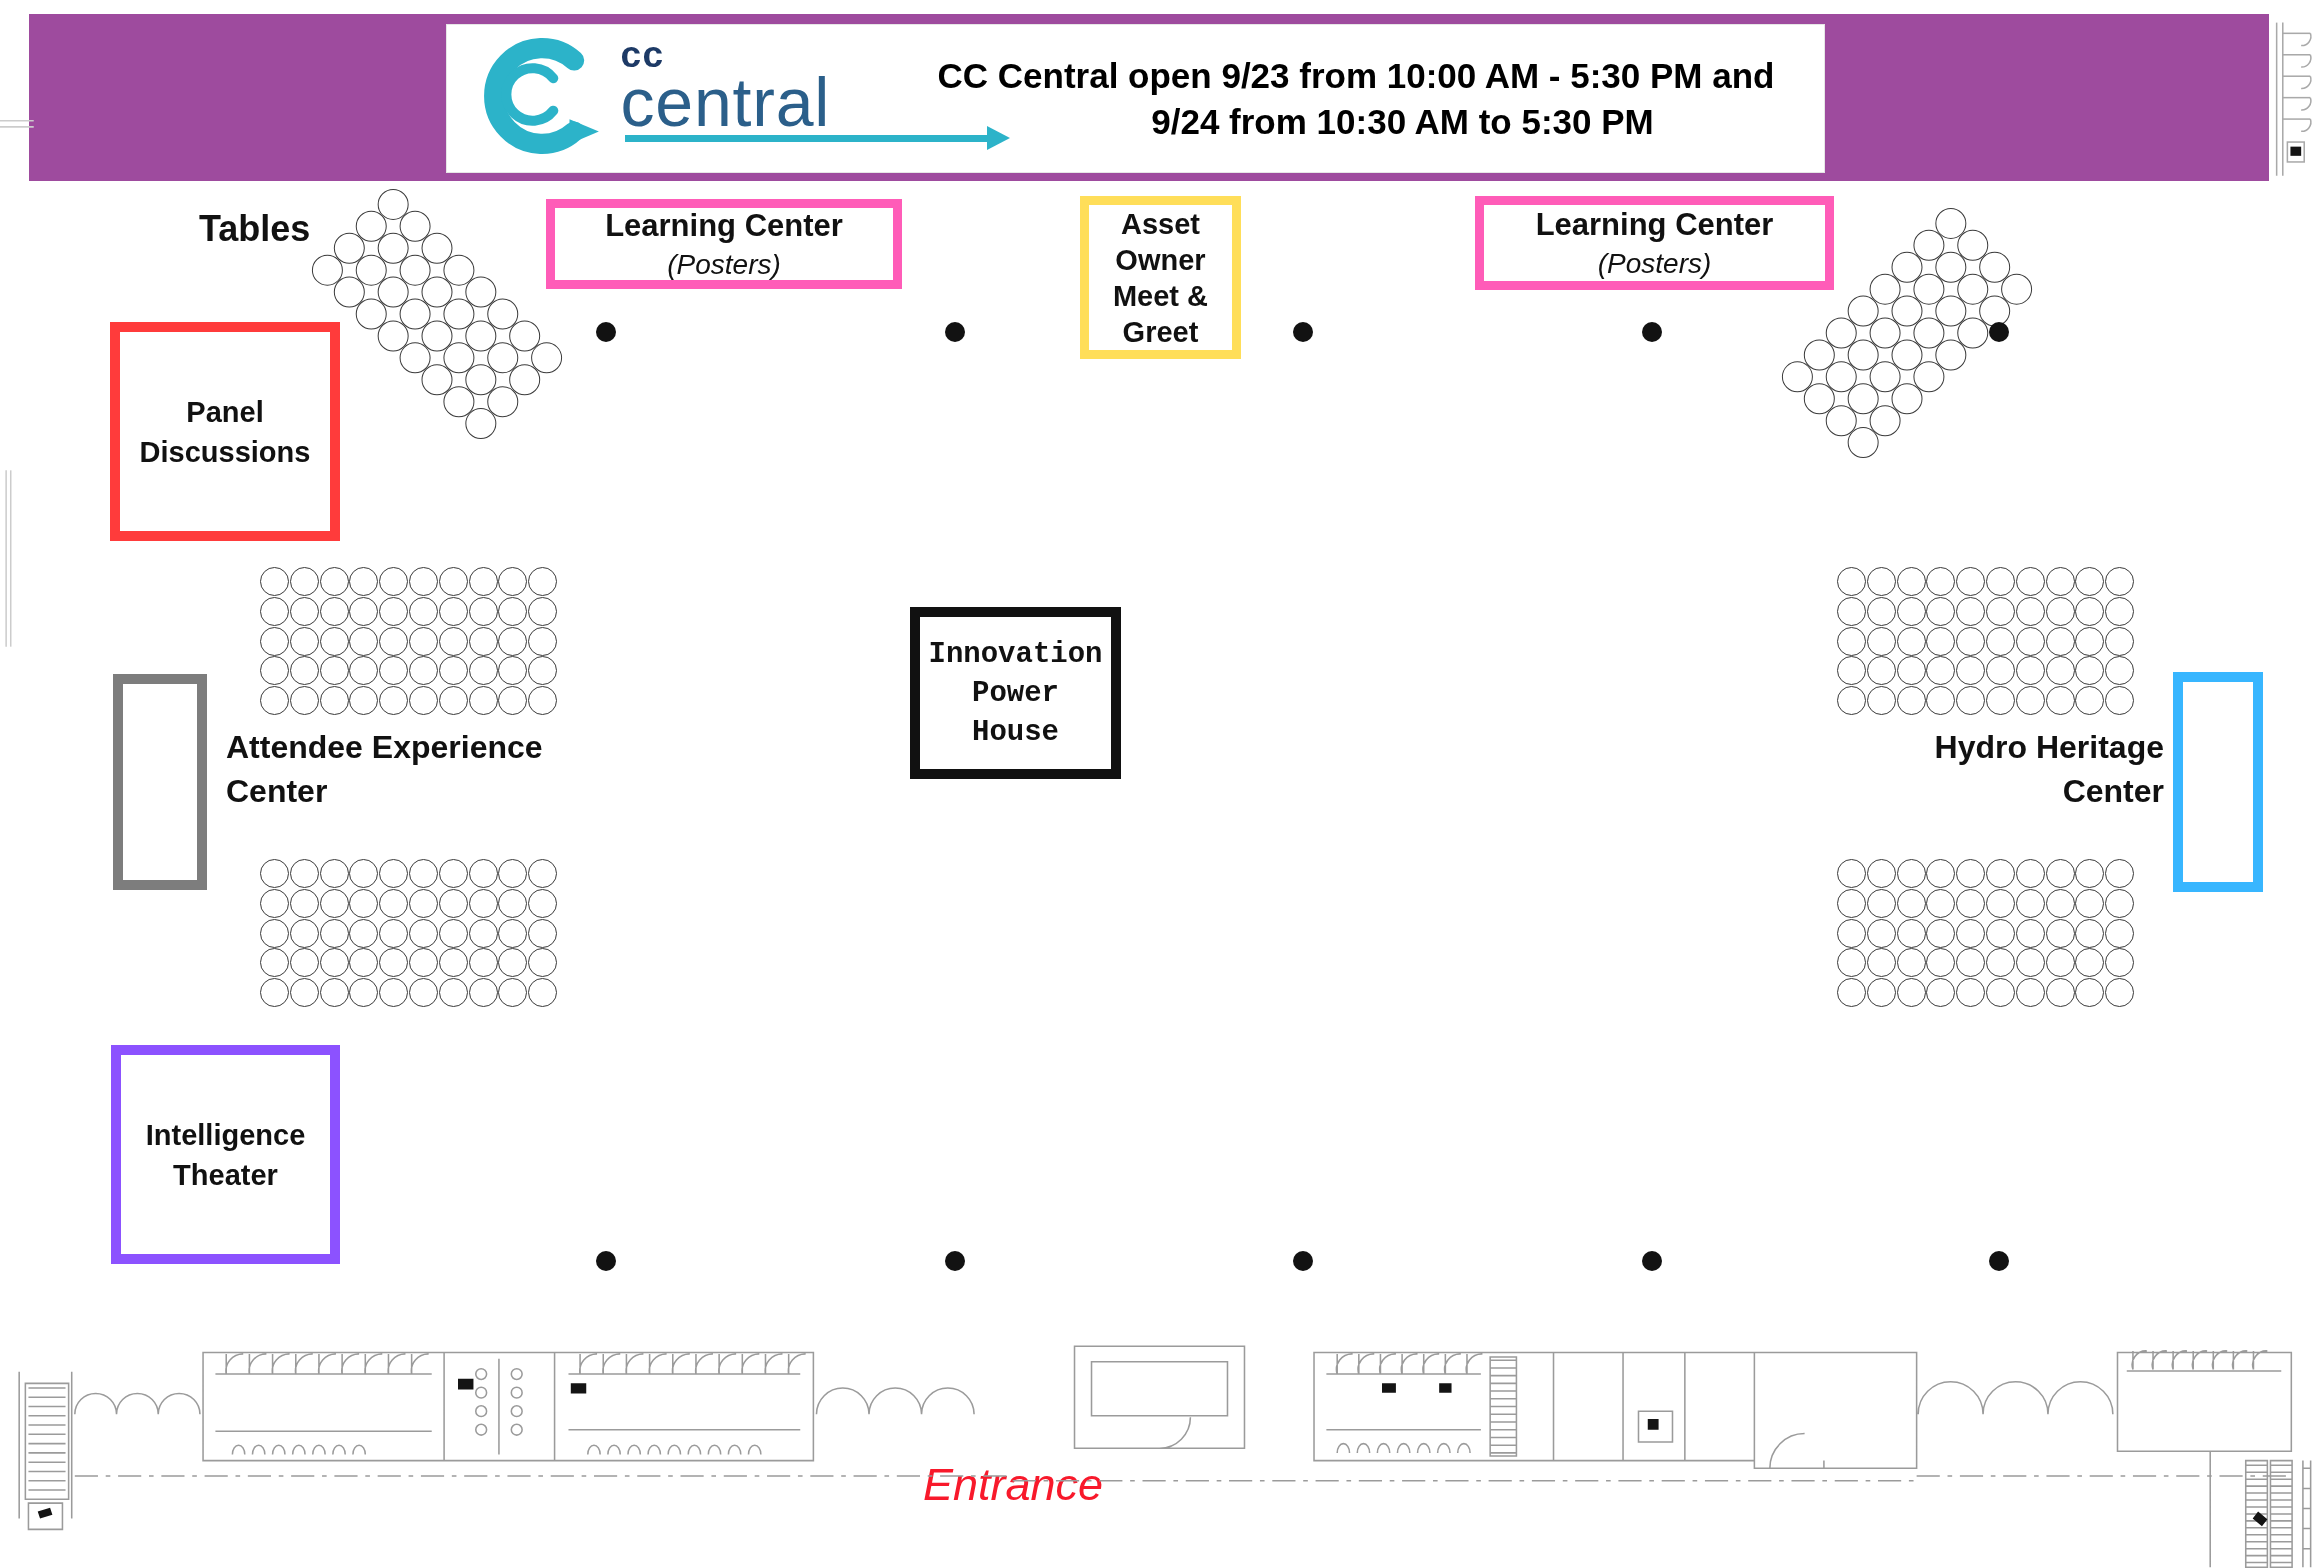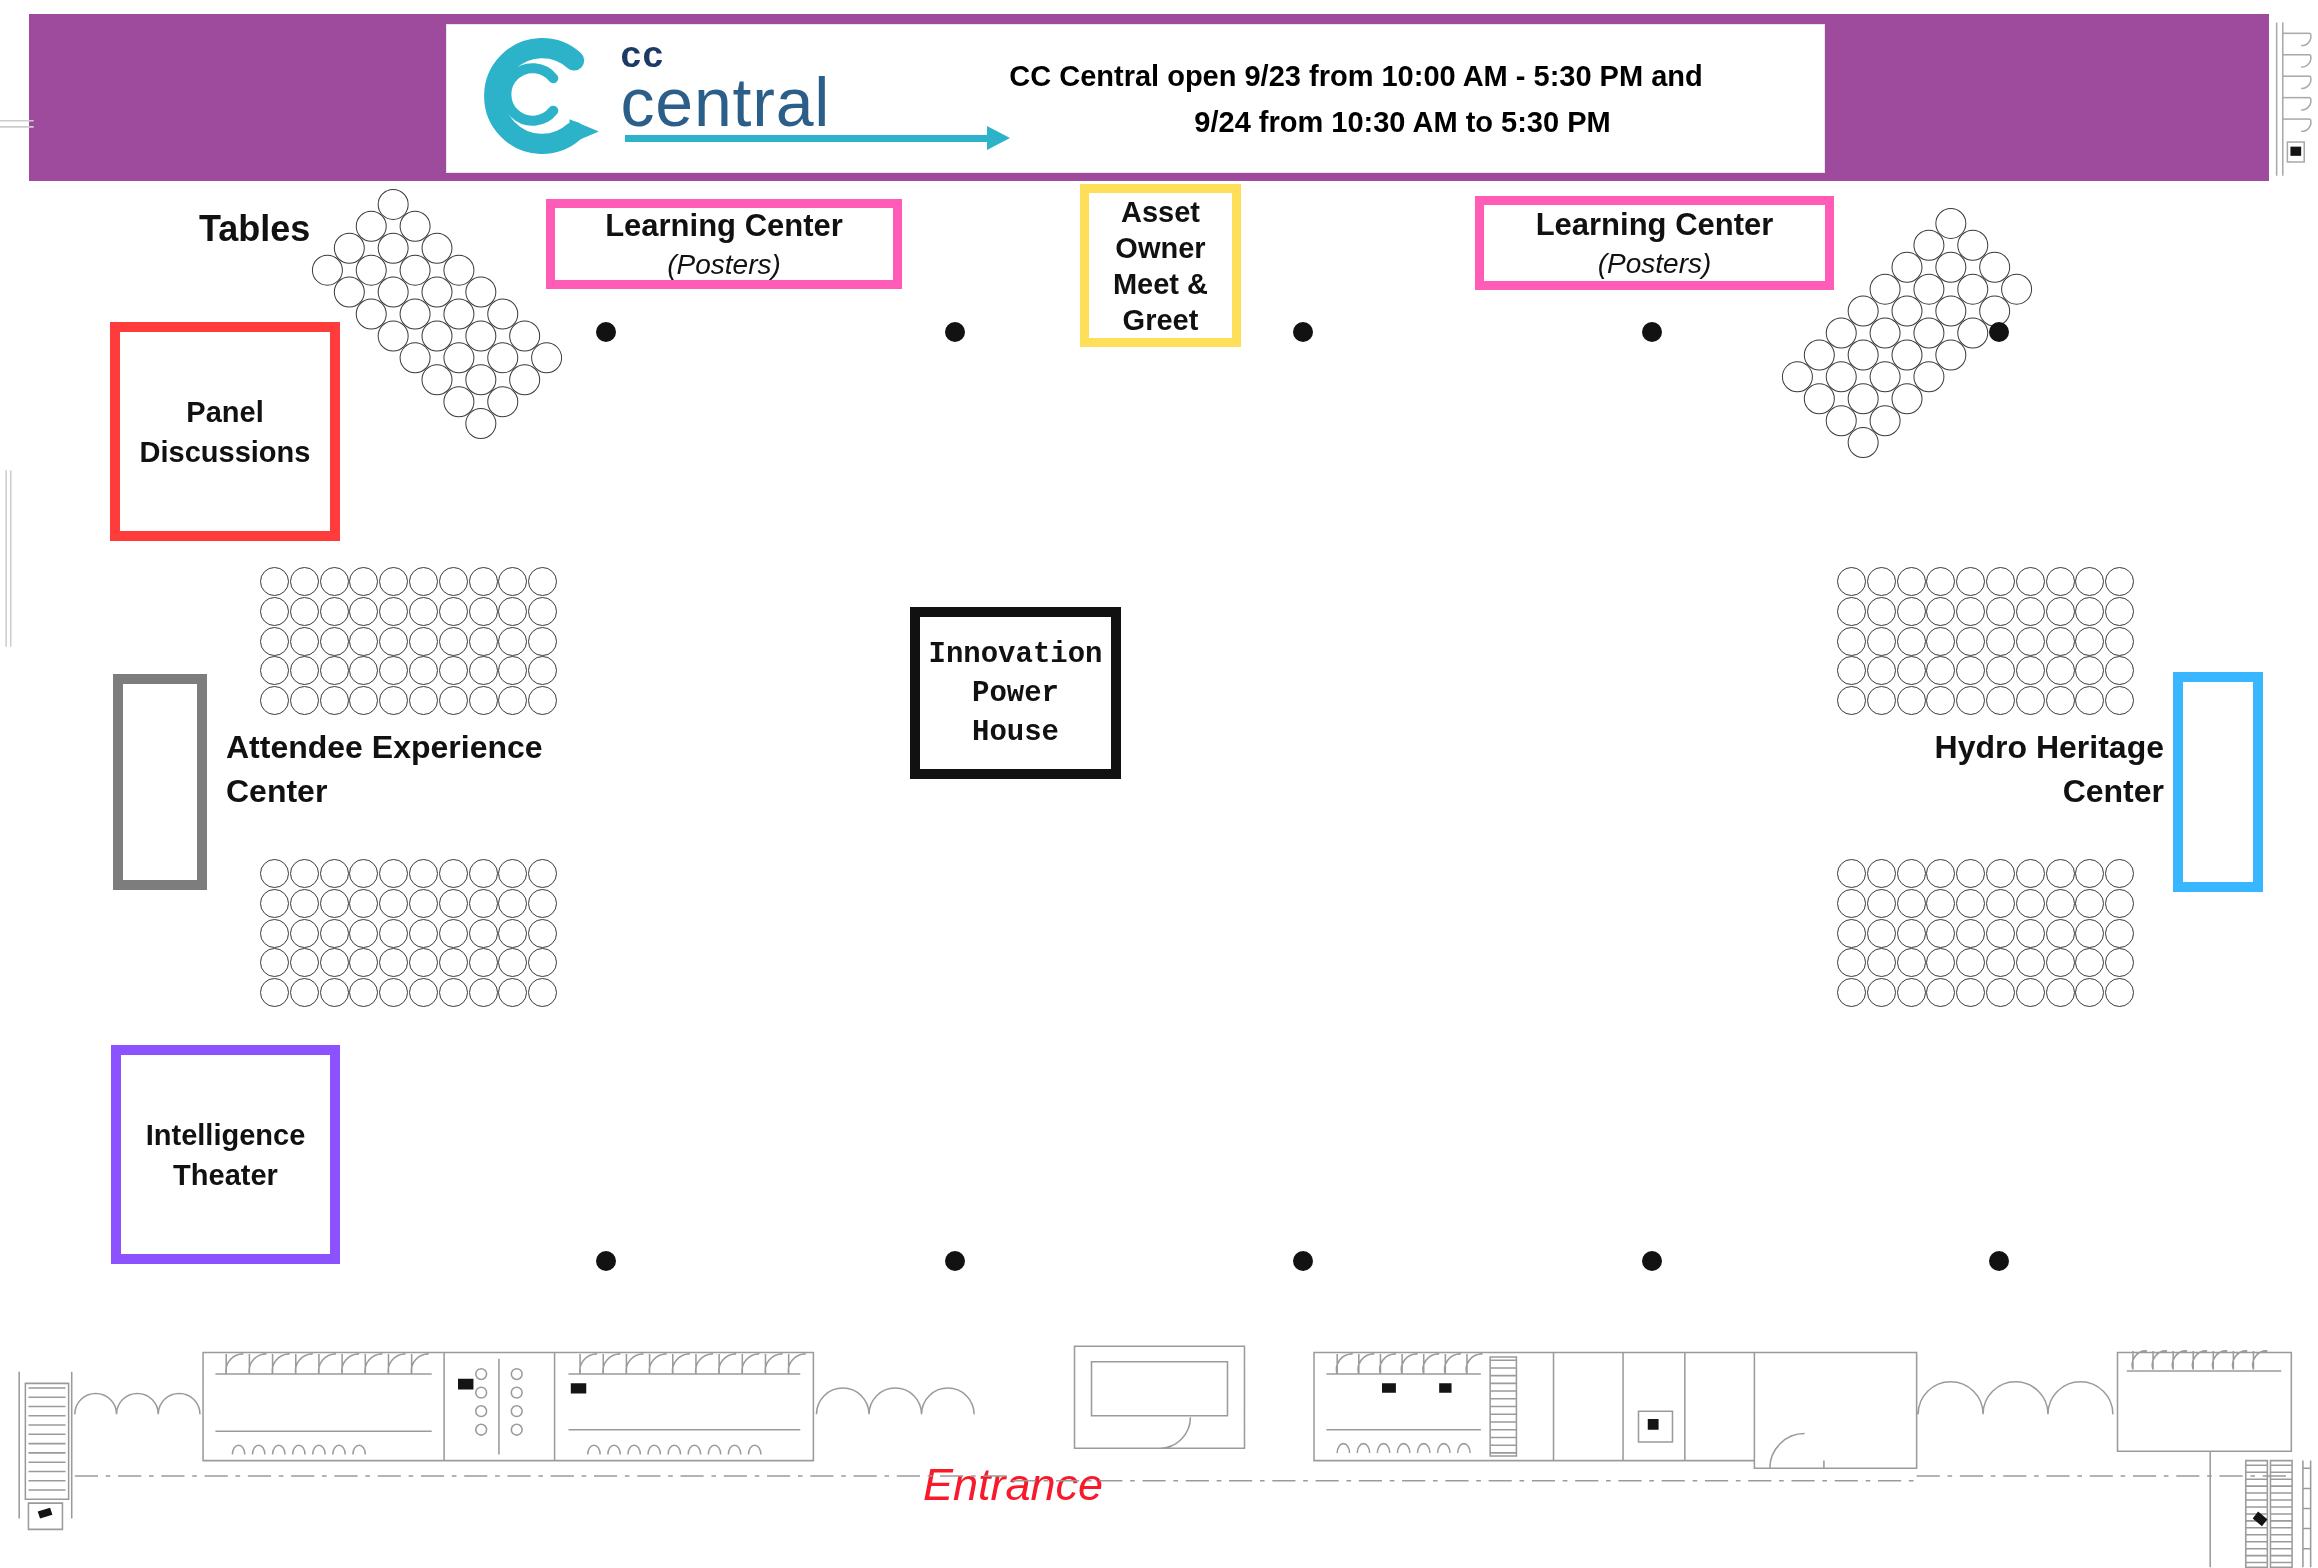--- a/index.html
+++ b/index.html
@@ -10,21 +10,21 @@
   .banner{position:absolute;left:29px;top:14px;width:2240px;height:167px;}
   .board{position:absolute;left:417px;top:10px;width:1377px;height:147px;background:#fff;
          border:1.5px solid #e6e6e6;display:flex;align-items:center;}
   .logo{position:relative;width:464px;height:141px;display:flex;align-items:flex-start;padding-left:10.8px;box-sizing:border-box;}
   .logo-text{position:relative;margin-left:7.7px;margin-top:7.7px;line-height:1;}
   .logo-cc{font-size:37px;font-weight:bold;color:#1d3a66;letter-spacing:1.5px;}
   .logo-central{font-size:68px;color:#2b5f8a;letter-spacing:0.8px;margin-top:-4.6px;}
   .logo-underline{position:absolute;left:4.6px;top:99px;width:363px;height:7.7px;background:#2cb3c9;}
   .logo-underline:after{content:"";position:absolute;right:-21.6px;top:-8.5px;border-left:23px solid #2cb3c9;
         border-top:12.4px solid transparent;border-bottom:12.4px solid transparent;}
-  .hours{flex:1;text-align:center;font-weight:bold;font-size:29px;line-height:46px;color:#000;padding-right:23px;}
+  .hours{flex:1;text-align:center;font-weight:bold;font-size:35px;line-height:46px;color:#000;padding-right:23px;}
   .hours .l2{margin-left:93px;}
   
   .area{position:absolute;background:#fff;display:flex;flex-direction:column;align-items:center;
         justify-content:center;text-align:center;box-sizing:border-box;}
   .area .lbl{font-weight:bold;font-size:29px;line-height:40px;color:#111;}
   .area .sub{font-style:italic;font-size:28px;line-height:34px;color:#111;margin-top:1.5px;}
   .sidebox{position:absolute;background:#fff;box-sizing:border-box;}
   .maplabel{position:absolute;font-weight:bold;font-size:34px;line-height:44px;color:#111;}
   
   .grid-circles{position:absolute;display:grid;grid-gap:0.8px;}
@@ -97,21 +97,21 @@
 Center</div>
   <div class="maplabel pre" style="left:1832px;top:725px;font-size:32px;width:332px;text-align:right">Hydro Heritage
 Center</div>
   <div class="entrance" style="color: rgb(248, 25, 43); font-style: italic;">Entrance</div>
 
   <div class="area" style="left: 546px; top: 199px; width: 356px; height: 90px; border: 9.3px solid rgb(255, 92, 184);">
     <div class="lbl" style="font-size:31px">Learning Center</div>
     <div class="sub">(Posters)</div>
   </div>
 
-  <div class="area" style="left: 1080px; top: 184px; width: 161px; height: 163px; border: 9.3px solid rgb(255, 222, 89);">
+  <div class="area" style="left: 1080px; top: 196px; width: 161px; height: 163px; border: 9.3px solid rgb(255, 222, 89);">
     <div class="lbl pre" style="font-size:29px;line-height:36px">Asset
 Owner
 Meet &amp;
 Greet</div>
   </div>
 
   <div class="area" style="left: 1475px; top: 196px; width: 359px; height: 94px; border: 9.3px solid rgb(255, 92, 184);">
     <div class="lbl" style="font-size:31px">Learning Center</div>
     <div class="sub">(Posters)</div>
   </div>

